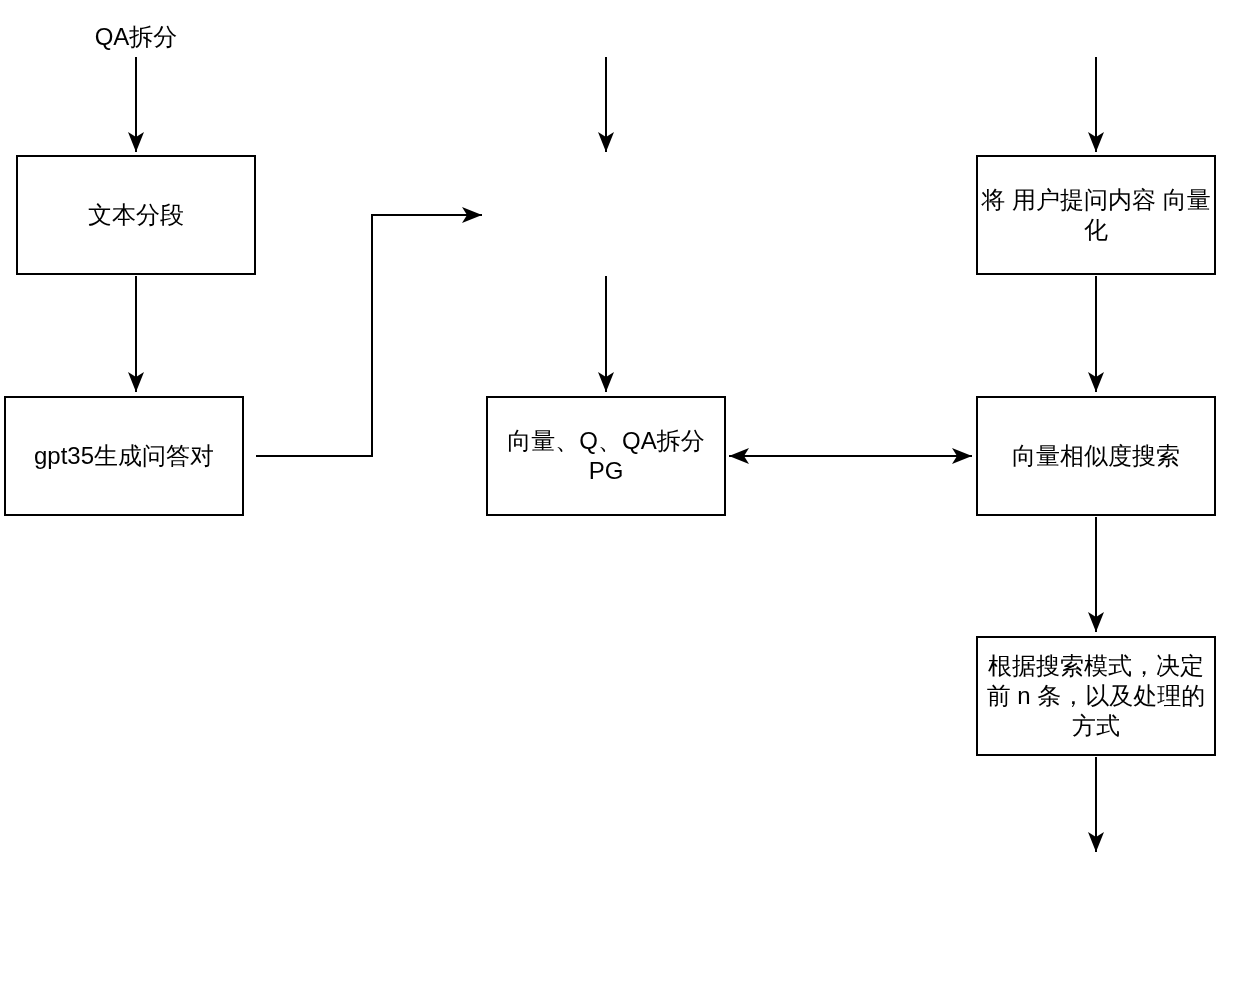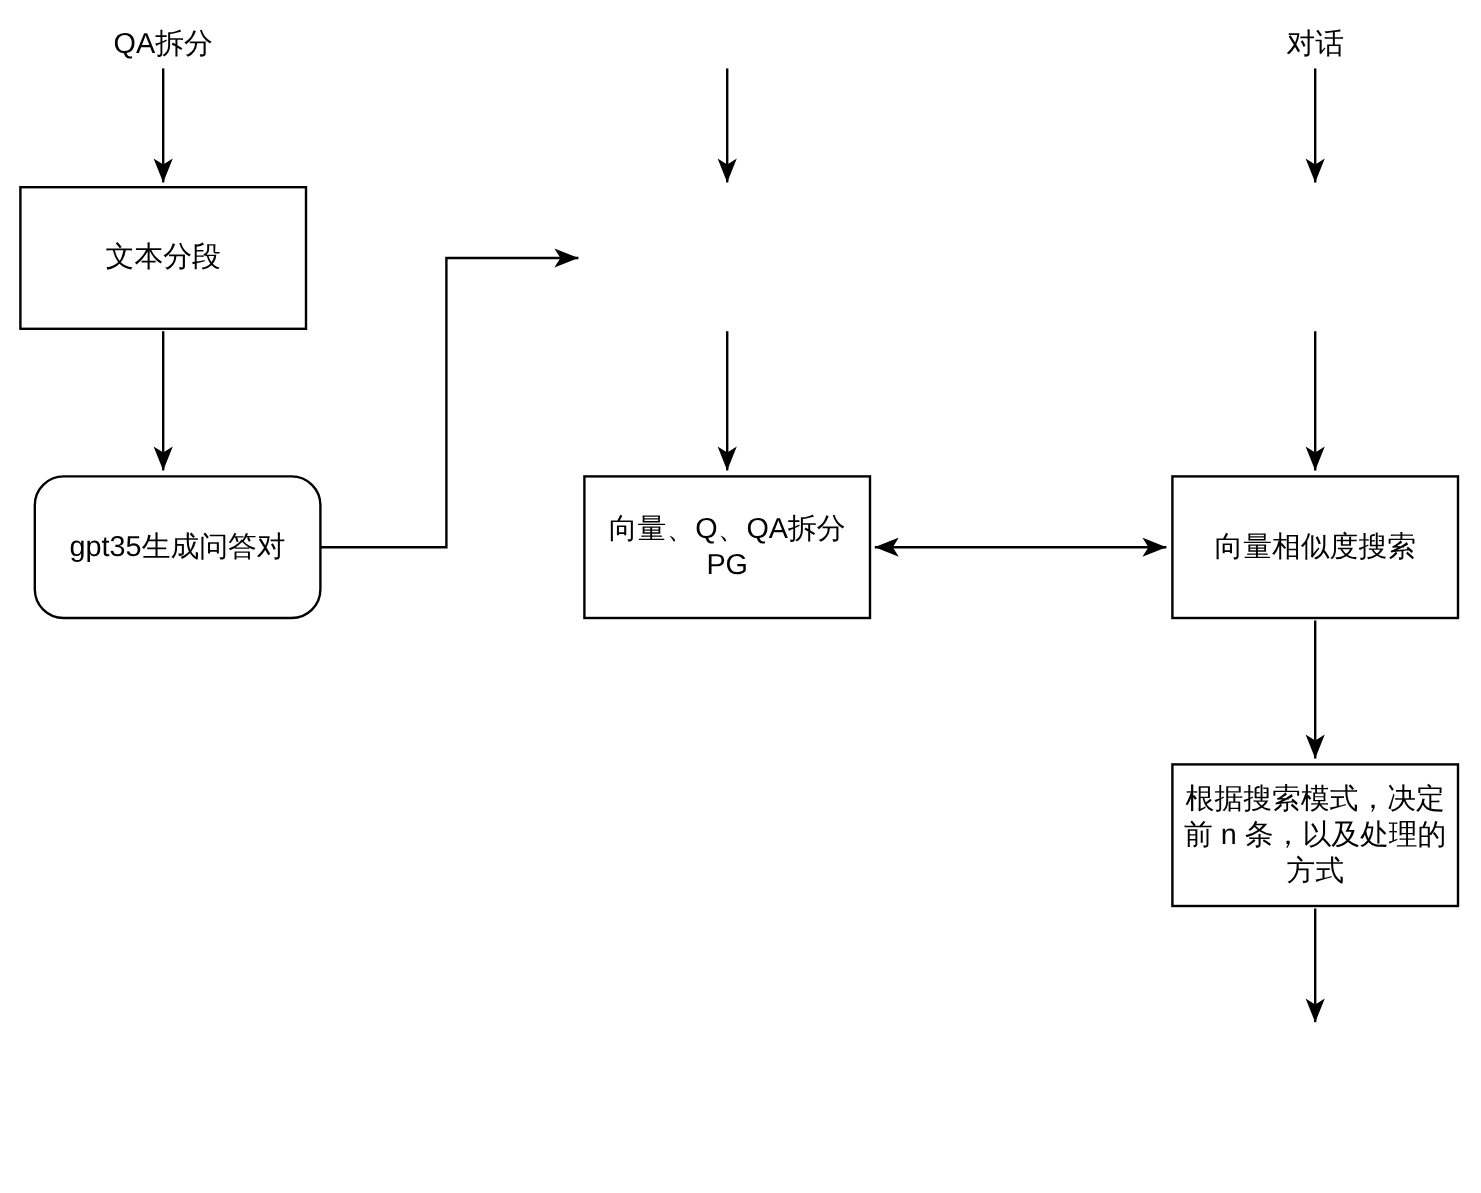--- a/index.html
+++ b/index.html
@@ -83,36 +83,39 @@
 
     <path class="edge" d="M256,456 L372,456 L372,215 L482,215" marker-end="url(#ah-end)"></path>
 
     <path class="edge" d="M729,456 L972,456" marker-start="url(#ah-start)" marker-end="url(#ah-end)"></path>
 
     <path class="edge" d="M1096,517 L1096,632" marker-end="url(#ah-end)"></path>
     <path class="edge" d="M1096,757 L1096,852" marker-end="url(#ah-end)"></path>
   </svg>
 
   <div class="flow-label" style="left:16px;">QA拆分</div>
-  <div class="flow-label" style="left:976px;">对话</div>
 
   <div class="node" style="left:16px; top:155px;">
     <span class="node-label">文本分段</span>
   </div>
 
-  <div class="node" style="left:28px; top:396px;border-radius:25px;">
+  <div class="node" style="left:4px; top:396px;">
     <span class="node-label">gpt35生成问答对</span>
   </div>
 
 
   <div class="node" style="left:486px; top:396px;">
     <span class="node-label">向量、Q、QA拆分
 PG</span>
   </div>
 
+  <div class="node" style="left:976px; top:155px;">
+    <span class="node-label">将 用户提问内容 向量
+化</span>
+  </div>
 
   <div class="node" style="left:976px; top:396px;">
     <span class="node-label">向量相似度搜索</span>
   </div>
 
   <div class="node" style="left:976px; top:636px;text-align:center;">
     <span class="node-label">根据搜索模式，决定
 前 n 条，以及处理的
 方式</span>
   </div>

